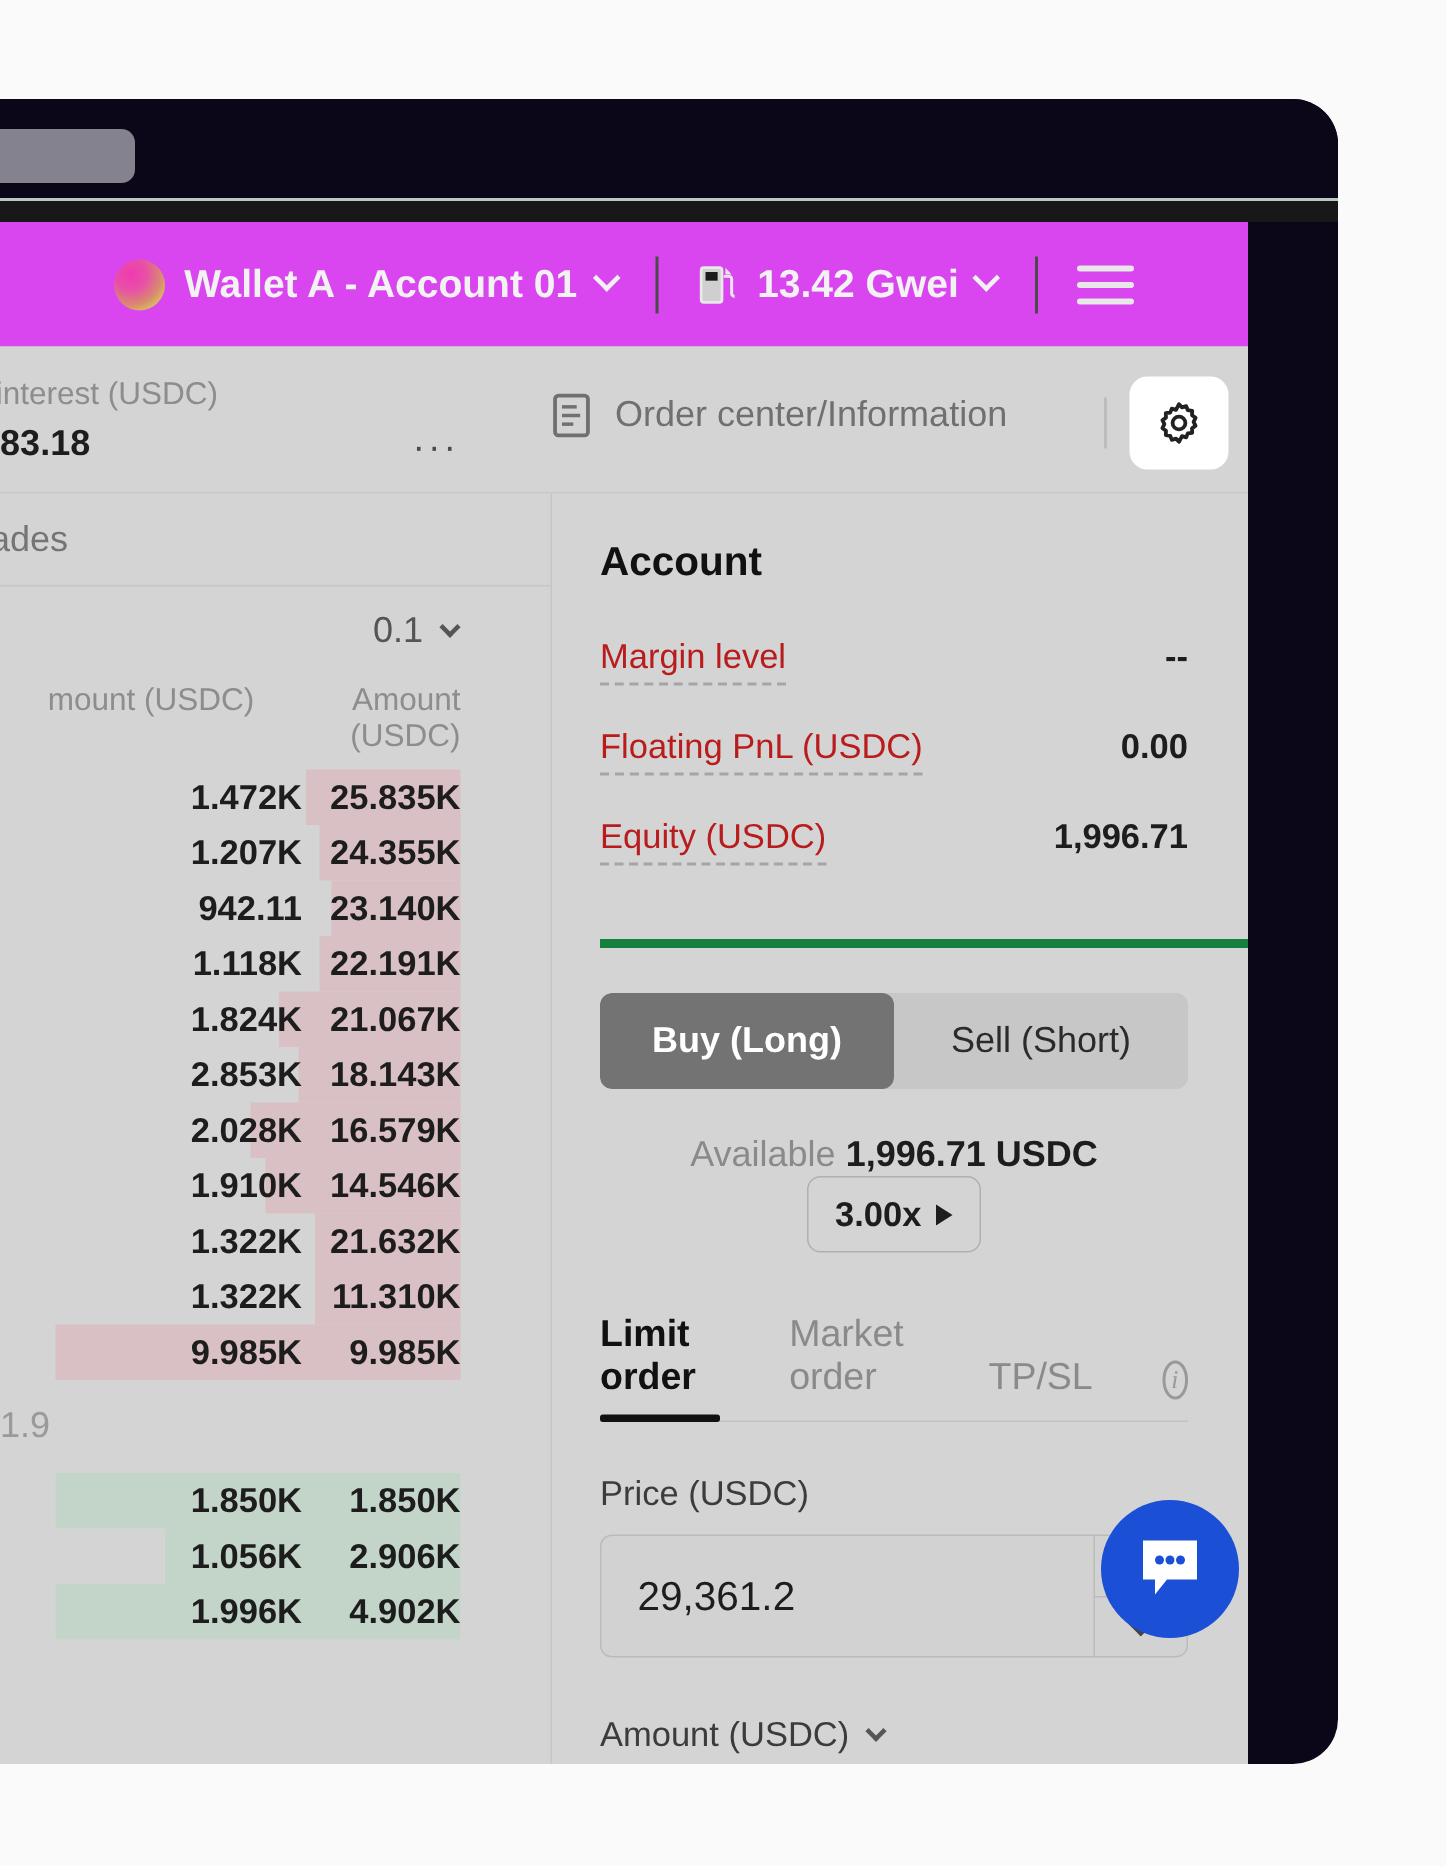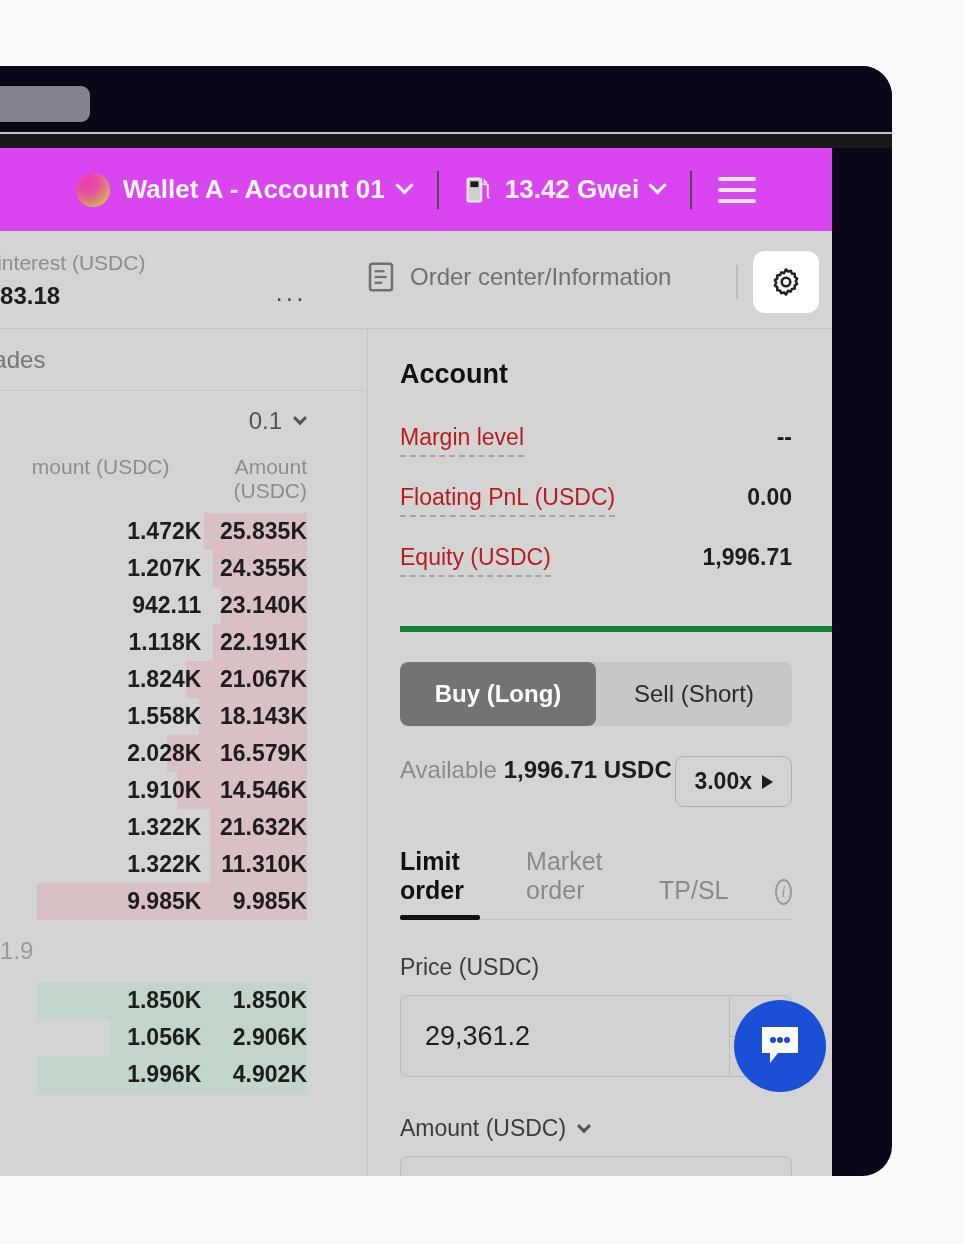--- a/index.html
+++ b/index.html
@@ -224,22 +224,23 @@
     overflow: hidden; margin-bottom: 30px;
   }
   .side-btn {
     flex: 1; display: flex; align-items: center; justify-content: center;
     font-size: 24px; cursor: pointer; border: none;
     font-family: "Liberation Sans", sans-serif;
   }
   #buy-btn { background: #22a55a; color: #fff; border-radius: 8px; font-weight: 600; }
   #sell-btn { background: transparent; color: #2b2b2b; }
   #available-row {
-    display: flex; justify-content: space-between;
+    display: flex; align-items: center; justify-content: space-between;
     margin-bottom: 40px;
+    flex-direction: column;
   }
   #available-text { font-size: 24px; color: #8a8a8a; }
   #available-text b { color: #1d1d1d; font-weight: 700; }
   #leverage-btn {
     border: 1px solid #b0b0b0; border-radius: 9px;
     padding: 11px 18px; font-size: 23px; color: #1d1d1d;
     font-weight: 600; background: transparent; cursor: pointer;
     display: flex; align-items: center; gap: 10px;
     font-family: "Liberation Sans", sans-serif;
   }
@@ -417,21 +418,21 @@
       <div class="cell amount">1.118K</div>
       <div class="cell total">22.191K</div>
     </div>
     <div class="ob-row">
       <div class="depth" style="width:121.50000000000001px;background:#d9c0c4"></div>
       <div class="cell amount">1.824K</div>
       <div class="cell total">21.067K</div>
     </div>
     <div class="ob-row">
       <div class="depth" style="width:108px;background:#d9c0c4"></div>
-      <div class="cell amount">1.558K</div>
+      <div class="cell amount">2.853K</div>
       <div class="cell total">18.143K</div>
     </div>
     <div class="ob-row">
       <div class="depth" style="width:140.4px;background:#d9c0c4"></div>
       <div class="cell amount">2.028K</div>
       <div class="cell total">16.579K</div>
     </div>
     <div class="ob-row">
       <div class="depth" style="width:129.60000000000002px;background:#d9c0c4"></div>
       <div class="cell amount">1.910K</div>

